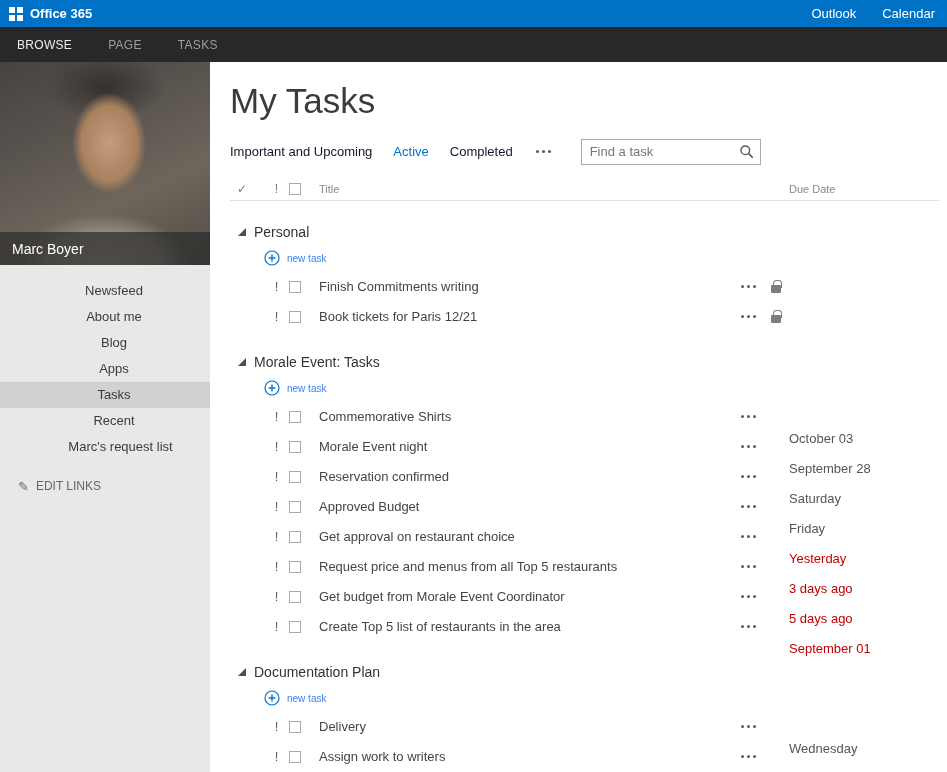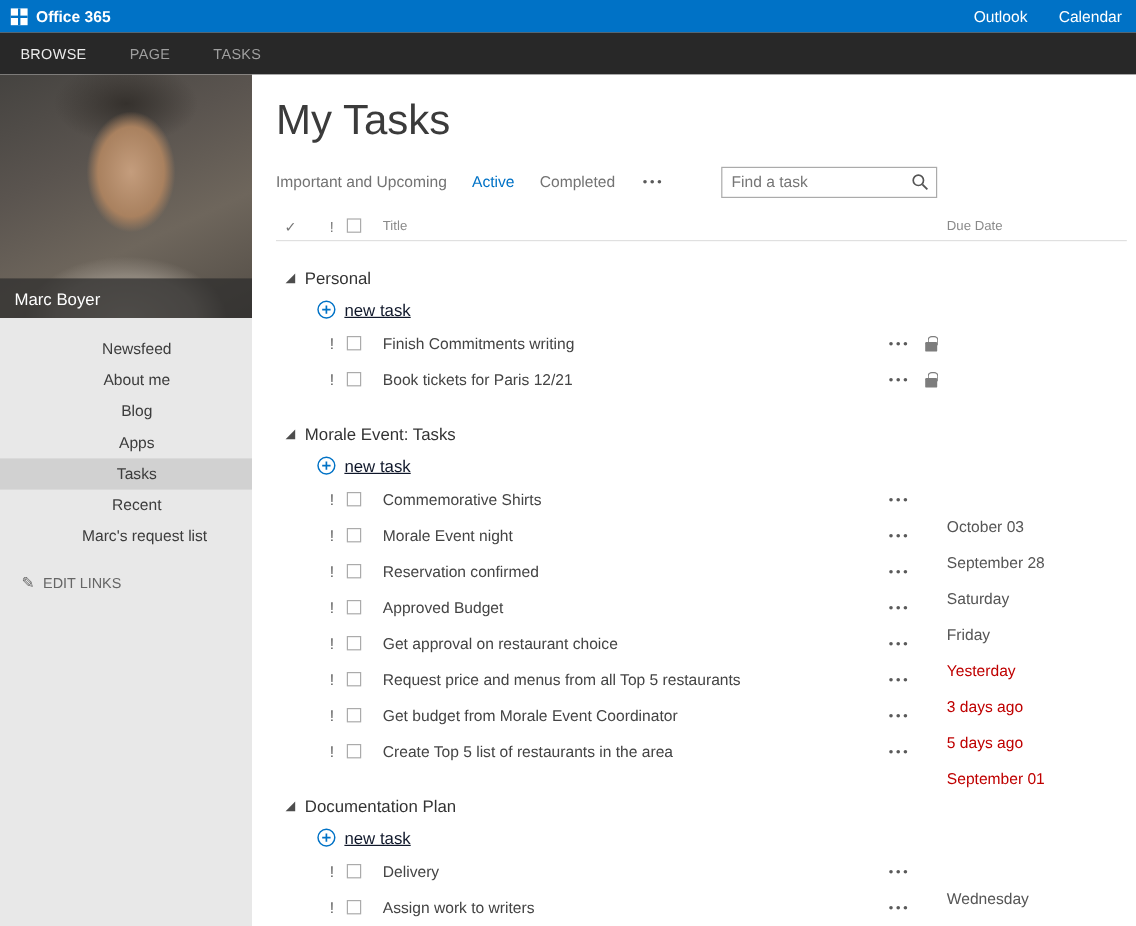--- a/index.html
+++ b/index.html
@@ -54,28 +54,28 @@
   .navitem.selected { background: #d1d1d1; }
   .navitem.sub { padding-left: 31px; }
   .editlinks { margin-top: 14px; height: 24px; display: flex; align-items: center; gap: 7px; padding-left: 18px; color: #666; font-size: 12px; cursor: pointer; }
   .pencil { font-size: 13px; color: #666; }
 
   
   .content { flex: 1; padding: 0 8px 0 20px; overflow: hidden; border-radius: 31px; }
   .pagetitle { margin-top: 18px; font-size: 35px; font-weight: 300; color: #3b3b3b; line-height: 42px; }
 
   .views { display: flex; align-items: center; margin-top: 16px; height: 27px; }
-  .view { font-size: 13px; color: #737373; margin-right: 21px; cursor: pointer; white-space: nowrap; }
+  .view { font-size: 13px; color: #0f172a; margin-right: 21px; cursor: pointer; white-space: nowrap; }
   .view.active { color: #0072c6; }
   .dots { display: inline-flex; gap: 3px; align-items: center; cursor: pointer; padding: 5px 2px; }
   .dots i { width: 3px; height: 3px; border-radius: 50%; background: #5a5a5a; display: block; }
   .searchbox { position: relative; margin-left: 28px; }
   .searchinput {
     width: 180px; height: 26px; border: 1px solid #ababab; background: #fff;
-    padding: 2px 28px 2px 8px; font-size: 13px; color: #0f766e; font-family: inherit; outline: none; margin-left: 20px;
+    padding: 2px 28px 2px 8px; font-size: 13px; color: #0f766e; font-family: inherit; outline: none;
   }
   .searchinput::placeholder { color: #767676; opacity: 1; }
   .mag { position: absolute; right: 6px; top: 5px; cursor: pointer; }
 
   
   .c1 { width: 34px; flex: none; } .c2 { width: 25px; flex: none; text-align: center; }
   .c3 { width: 24px; flex: none; } .c4 { flex: 1; padding-left: 6px; min-width: 0; }
   .c5 { width: 30px; flex: none; display: flex; justify-content: center; }
   .c6 { width: 26px; flex: none; display: flex; justify-content: center; }
   .c7 { width: 150px; flex: none; }
@@ -85,21 +85,21 @@
   .himp { color: #767676; font-size: 12px; cursor: pointer; }
   .hlabel { font-size: 11px; color: #8a8a8a; cursor: pointer; }
 
   .cb { display: inline-block; width: 12px; height: 12px; border: 1px solid #ababab; background: #fff; vertical-align: middle; cursor: pointer; }
 
   .ghead { display: flex; align-items: center; margin-top: 22px; padding-left: 8px; cursor: pointer; height: 18px; }
   .group.first .ghead { }
   .tri { width: 0; height: 0; border-left: 8px solid transparent; border-bottom: 8px solid #4d4d4d; margin-right: 8px; flex: none; }
   .gname { font-size: 14px; color: #333; }
 
-  .newtask { display: flex; align-items: center; gap: 7px; margin-top: 4px; padding-left: 34px; height: 26px; color: #0f172a; font-size: 14px; cursor: pointer; text-decoration: underline; }
+  .newtask { display: flex; align-items: center; gap: 7px; margin-top: 4px; padding-left: 34px; height: 26px; color: #3b82f6; font-size: 10px; cursor: pointer; }
 
   .trow { display: flex; align-items: center; height: 30px; }
   .imp { color: #5f5f5f; font-size: 13px; }
   .ttl { font-size: 13px; color: #444; cursor: pointer; white-space: nowrap; overflow: hidden; text-overflow: ellipsis; }
   .due { font-size: 13px; color: #555; margin-top: 44px; }
   .due.overdue { color: #bf0000; }
 
   .lock { position: relative; display: inline-block; width: 10px; height: 8px; background: #7d7d7d; border-radius: 1px; margin-top: 5px; }
   .lock::before {
     content: ""; position: absolute; top: -5px; left: 1.5px; width: 7px; height: 7px;

